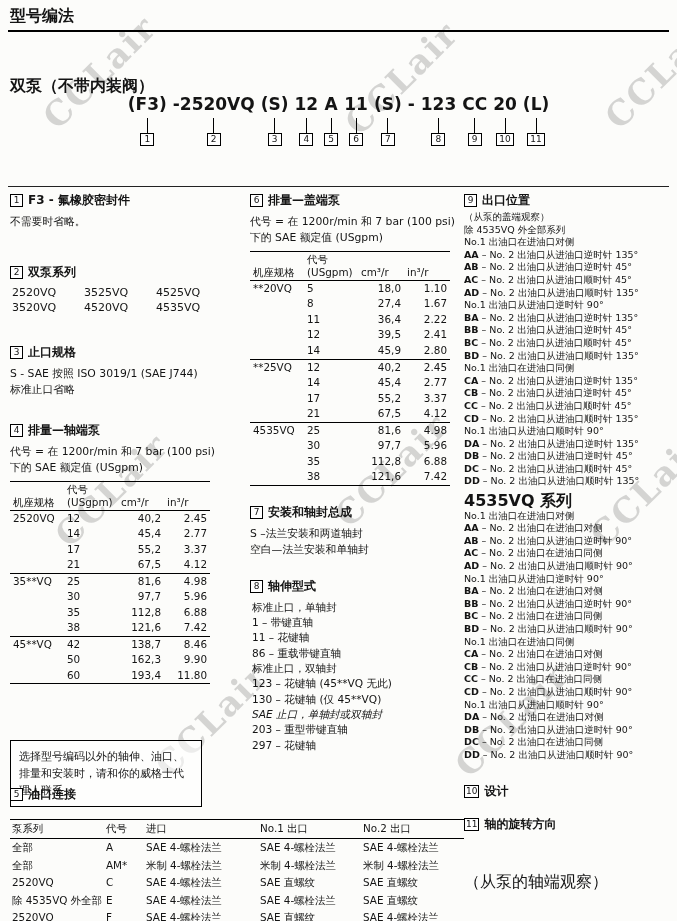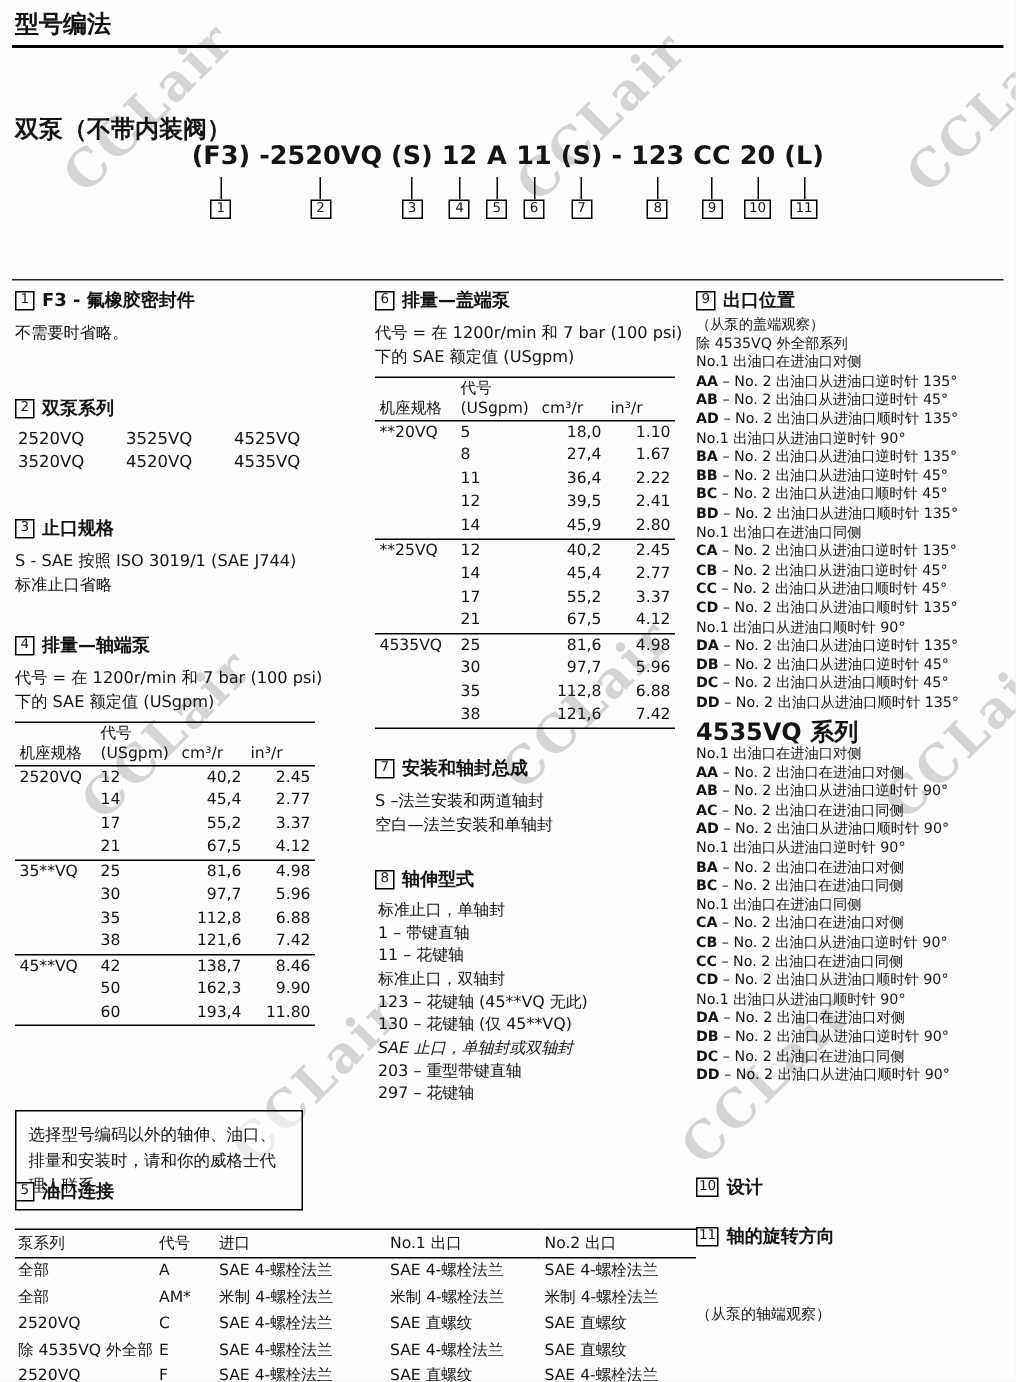--- a/index.html
+++ b/index.html
@@ -65,21 +65,21 @@
   .outlet-code { font-weight:bold; }
   .outlet-subtitle { font-weight:bold; font-size:16px; margin:7px 0 2px; }
 
   .port-table { border-collapse:collapse; font-size:10.4px; width:454px;
                 border-top:1.5px solid #000; border-bottom:6px solid #0ea5e9; margin-top:16px; }
   .port-table th { font-weight:normal; text-align:left; padding:2px 2px; border-bottom:1px solid #000; }
   .port-table td { padding:2px 2px; line-height:1.3; }
   .pw1 { width:94px; } .pw2 { width:40px; } .pw3 { width:114px; } .pw4 { width:103px; } .pw5 { width:103px; }
   .footnote { font-size:9.8px; margin-top:5px; }
 
-  .rot-line { font-size:10px; line-height:1.65;margin-top:36px; }
+  .rot-line { font-size:16px; line-height:1.65;margin-top:36px; }
 </style>
 </head>
 <body>
 
 <div class="page">
 
   <span class="wm" style="left:28px;top:52px;">CCLair</span>
   <span class="wm" style="left:330px;top:58px;">CCLair</span>
   <span class="wm" style="left:590px;top:52px;">CCLair</span>
   <span class="wm" style="left:40px;top:470px;">CCLair</span>
@@ -396,40 +396,42 @@
       <div class="body-line">空白—法兰安装和单轴封</div>
 
       <div class="sec-head" style="margin-top:20px;">
         <span class="sec-num">8</span>
         <span class="sec-title">轴伸型式</span>
       </div>
       <div class="shaft-list" id="shaft-list">
           <div class="shaft-item ">标准止口，单轴封</div>
           <div class="shaft-item ">1 –  带键直轴</div>
           <div class="shaft-item ">11 –  花键轴</div>
+          <div class="shaft-item ">86 –  重载带键直轴</div>
           <div class="shaft-item ">标准止口，双轴封</div>
           <div class="shaft-item ">123 – 花键轴 (45**VQ 无此)</div>
           <div class="shaft-item ">130 – 花键轴 (仅 45**VQ)</div>
           <div class="shaft-item italic">SAE 止口，单轴封或双轴封</div>
           <div class="shaft-item ">203 – 重型带键直轴</div>
           <div class="shaft-item ">297 – 花键轴</div>
         </div>
     </div>
 
     <div class="col-right">
       <div class="sec-head" style="margin-bottom:2px;">
         <span class="sec-num">9</span>
         <span class="sec-title">出口位置</span>
       </div>
       <div class="outlet" id="outlet-area">
           <div class="outlet-intro">（从泵的盖端观察）</div>
           <div class="outlet-intro">除 4535VQ 外全部系列</div>
           <div class="outlet-header">No.1 出油口在进油口对侧</div>
           <div class="outlet-item"><span class="outlet-code">AA</span><span class="outlet-text"> – No. 2 出油口从进油口逆时针 135°</span></div>
           <div class="outlet-item"><span class="outlet-code">AB</span><span class="outlet-text"> – No. 2 出油口从进油口逆时针 45°</span></div>
+          <div class="outlet-item"><span class="outlet-code">AC</span><span class="outlet-text"> – No. 2 出油口从进油口顺时针 45°</span></div>
           <div class="outlet-item"><span class="outlet-code">AD</span><span class="outlet-text"> – No. 2 出油口从进油口顺时针 135°</span></div>
           <div class="outlet-header">No.1 出油口从进油口逆时针 90°</div>
           <div class="outlet-item"><span class="outlet-code">BA</span><span class="outlet-text"> – No. 2 出油口从进油口逆时针 135°</span></div>
           <div class="outlet-item"><span class="outlet-code">BB</span><span class="outlet-text"> – No. 2 出油口从进油口逆时针 45°</span></div>
           <div class="outlet-item"><span class="outlet-code">BC</span><span class="outlet-text"> – No. 2 出油口从进油口顺时针 45°</span></div>
           <div class="outlet-item"><span class="outlet-code">BD</span><span class="outlet-text"> – No. 2 出油口从进油口顺时针 135°</span></div>
           <div class="outlet-header">No.1 出油口在进油口同侧</div>
           <div class="outlet-item"><span class="outlet-code">CA</span><span class="outlet-text"> – No. 2 出油口从进油口逆时针 135°</span></div>
           <div class="outlet-item"><span class="outlet-code">CB</span><span class="outlet-text"> – No. 2 出油口从进油口逆时针 45°</span></div>
           <div class="outlet-item"><span class="outlet-code">CC</span><span class="outlet-text"> – No. 2 出油口从进油口顺时针 45°</span></div>
@@ -440,21 +442,23 @@
           <div class="outlet-item"><span class="outlet-code">DC</span><span class="outlet-text"> – No. 2 出油口从进油口顺时针 45°</span></div>
           <div class="outlet-item"><span class="outlet-code">DD</span><span class="outlet-text"> – No. 2 出油口从进油口顺时针 135°</span></div>
           <div class="outlet-subtitle">4535VQ 系列</div>
           <div class="outlet-header">No.1 出油口在进油口对侧</div>
           <div class="outlet-item"><span class="outlet-code">AA</span><span class="outlet-text"> – No. 2 出油口在进油口对侧</span></div>
           <div class="outlet-item"><span class="outlet-code">AB</span><span class="outlet-text"> – No. 2 出油口从进油口逆时针 90°</span></div>
           <div class="outlet-item"><span class="outlet-code">AC</span><span class="outlet-text"> – No. 2 出油口在进油口同侧</span></div>
           <div class="outlet-item"><span class="outlet-code">AD</span><span class="outlet-text"> – No. 2 出油口从进油口顺时针 90°</span></div>
           <div class="outlet-header">No.1 出油口从进油口逆时针 90°</div>
           <div class="outlet-item"><span class="outlet-code">BA</span><span class="outlet-text"> – No. 2 出油口在进油口对侧</span></div>
+          <div class="outlet-item"><span class="outlet-code">BB</span><span class="outlet-text"> – No. 2 出油口从进油口逆时针 90°</span></div>
           <div class="outlet-item"><span class="outlet-code">BC</span><span class="outlet-text"> – No. 2 出油口在进油口同侧</span></div>
+          <div class="outlet-item"><span class="outlet-code">BD</span><span class="outlet-text"> – No. 2 出油口从进油口顺时针 90°</span></div>
           <div class="outlet-header">No.1 出油口在进油口同侧</div>
           <div class="outlet-item"><span class="outlet-code">CA</span><span class="outlet-text"> – No. 2 出油口在进油口对侧</span></div>
           <div class="outlet-item"><span class="outlet-code">CB</span><span class="outlet-text"> – No. 2 出油口从进油口逆时针 90°</span></div>
           <div class="outlet-item"><span class="outlet-code">CC</span><span class="outlet-text"> – No. 2 出油口在进油口同侧</span></div>
           <div class="outlet-item"><span class="outlet-code">CD</span><span class="outlet-text"> – No. 2 出油口从进油口顺时针 90°</span></div>
           <div class="outlet-header">No.1 出油口从进油口顺时针 90°</div>
           <div class="outlet-item"><span class="outlet-code">DA</span><span class="outlet-text"> – No. 2 出油口在进油口对侧</span></div>
           <div class="outlet-item"><span class="outlet-code">DB</span><span class="outlet-text"> – No. 2 出油口从进油口逆时针 90°</span></div>
           <div class="outlet-item"><span class="outlet-code">DC</span><span class="outlet-text"> – No. 2 出油口在进油口同侧</span></div>
           <div class="outlet-item"><span class="outlet-code">DD</span><span class="outlet-text"> – No. 2 出油口从进油口顺时针 90°</span></div>

